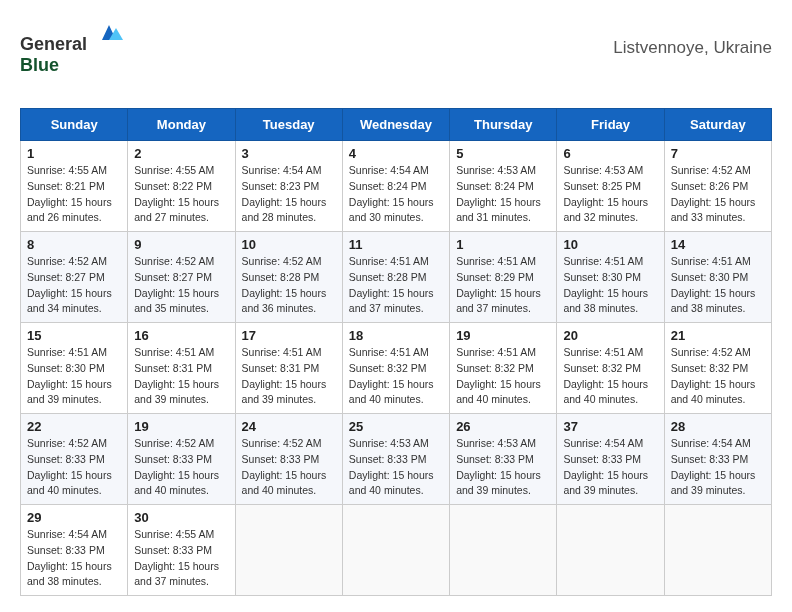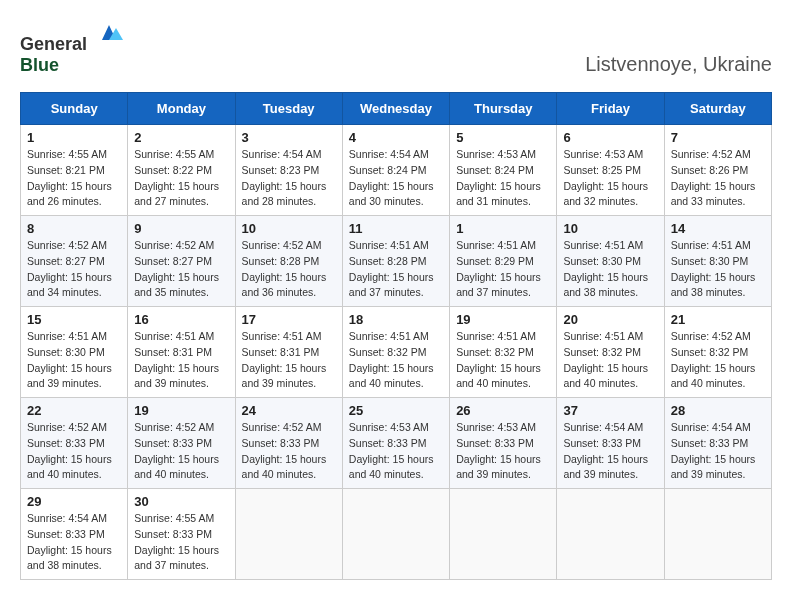--- a/index.html
+++ b/index.html
@@ -6,22 +6,22 @@
     body {
       font-family: Arial, sans-serif;
       background: #fff;
       width: 792px;
       min-height: 612px;
       padding: 20px;
     }
     .header {
       display: flex;
       justify-content: space-between;
-      align-items: flex-end;
-      margin-bottom: 16px;
+      align-items: center;
+      margin-bottom: 32px;
     }
     .logo {
       display: flex;
       align-items: center;
     }
     .logo-text-general {
       font-size: 18px;
       font-weight: bold;
       color: #333;
     }
@@ -37,21 +37,21 @@
     }
     .title-block {
       text-align: right;
     }
     .month-title {
       font-size: 36px;
       font-weight: bold;
       color: #1a1a2e;
     }
     .location-subtitle {
-      font-size: 20px;
+      font-size: 17px;
       color: #555;
     }
     .calendar-table {
       width: 100%;
       border-collapse: collapse;
       border: 1px solid #ccc;
     }
     .calendar-table th {
       background-color: #1565C0;
       color: #fff;

